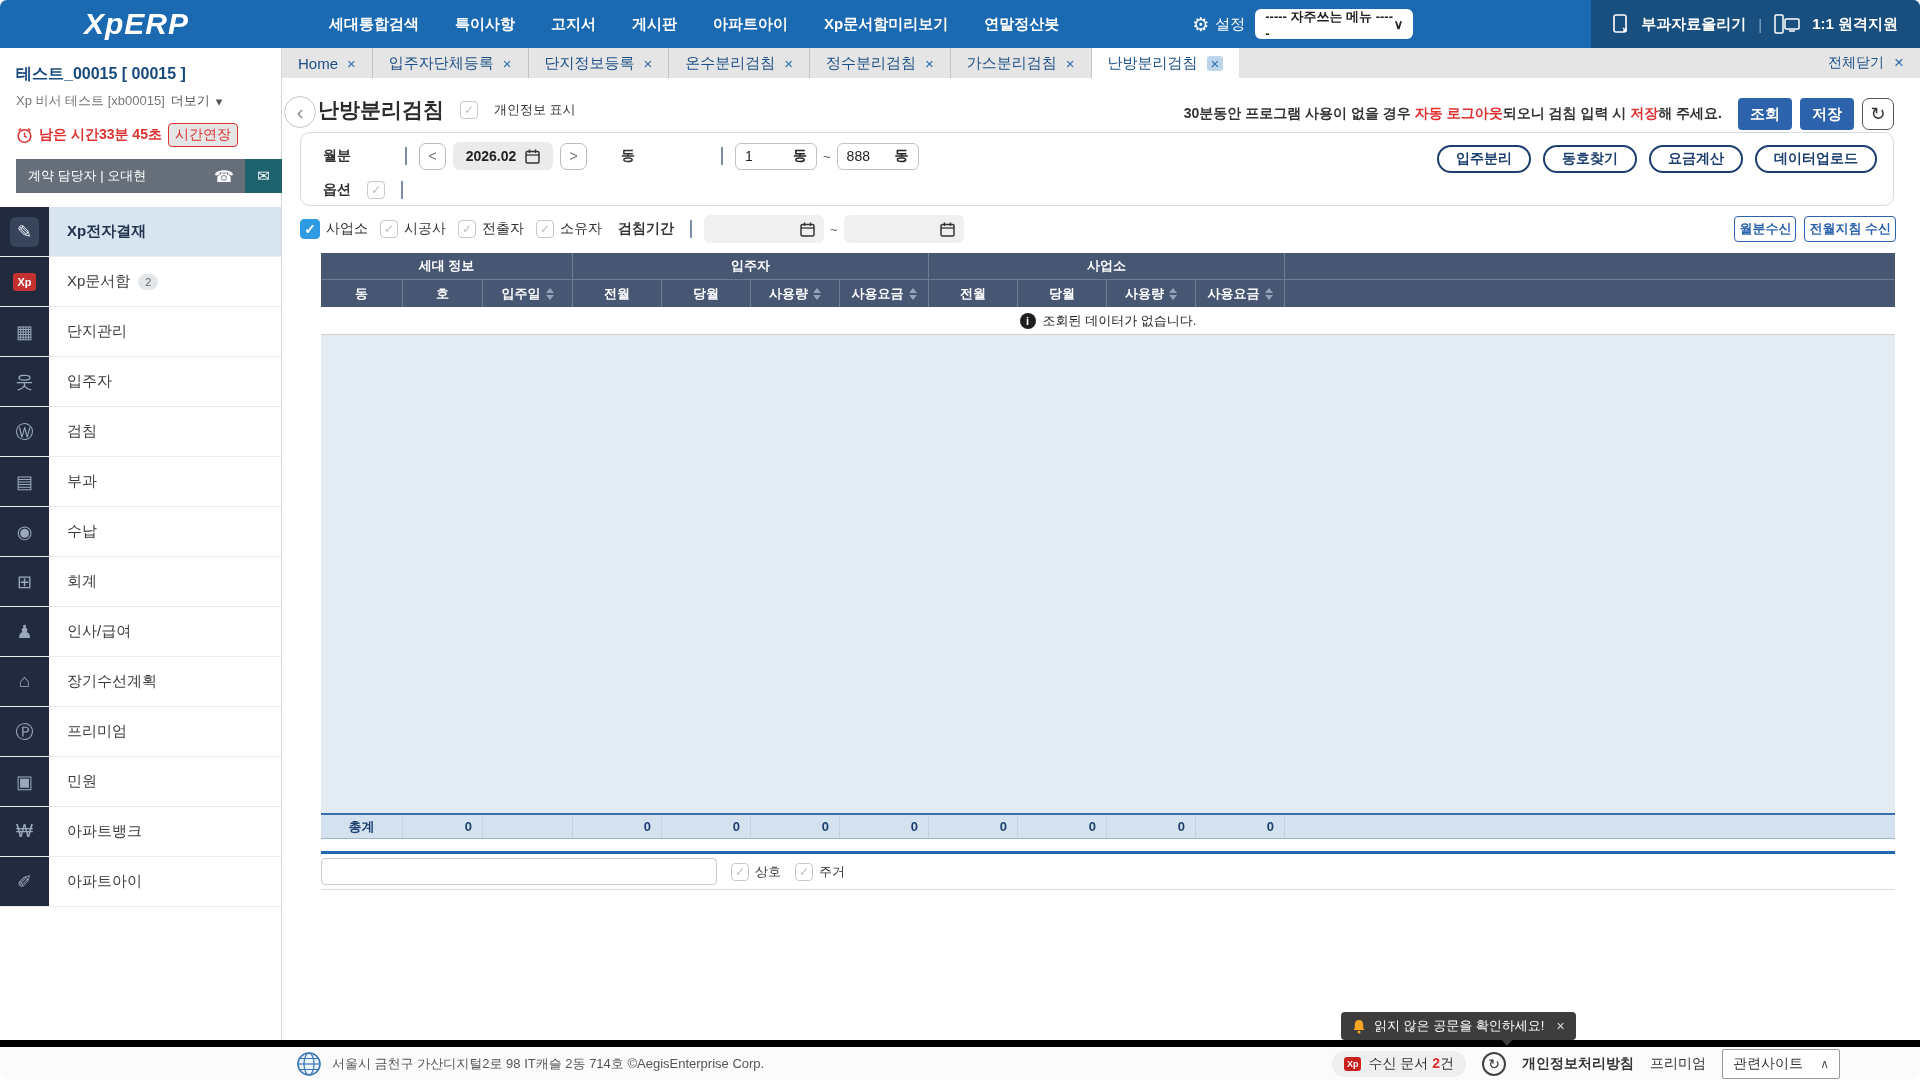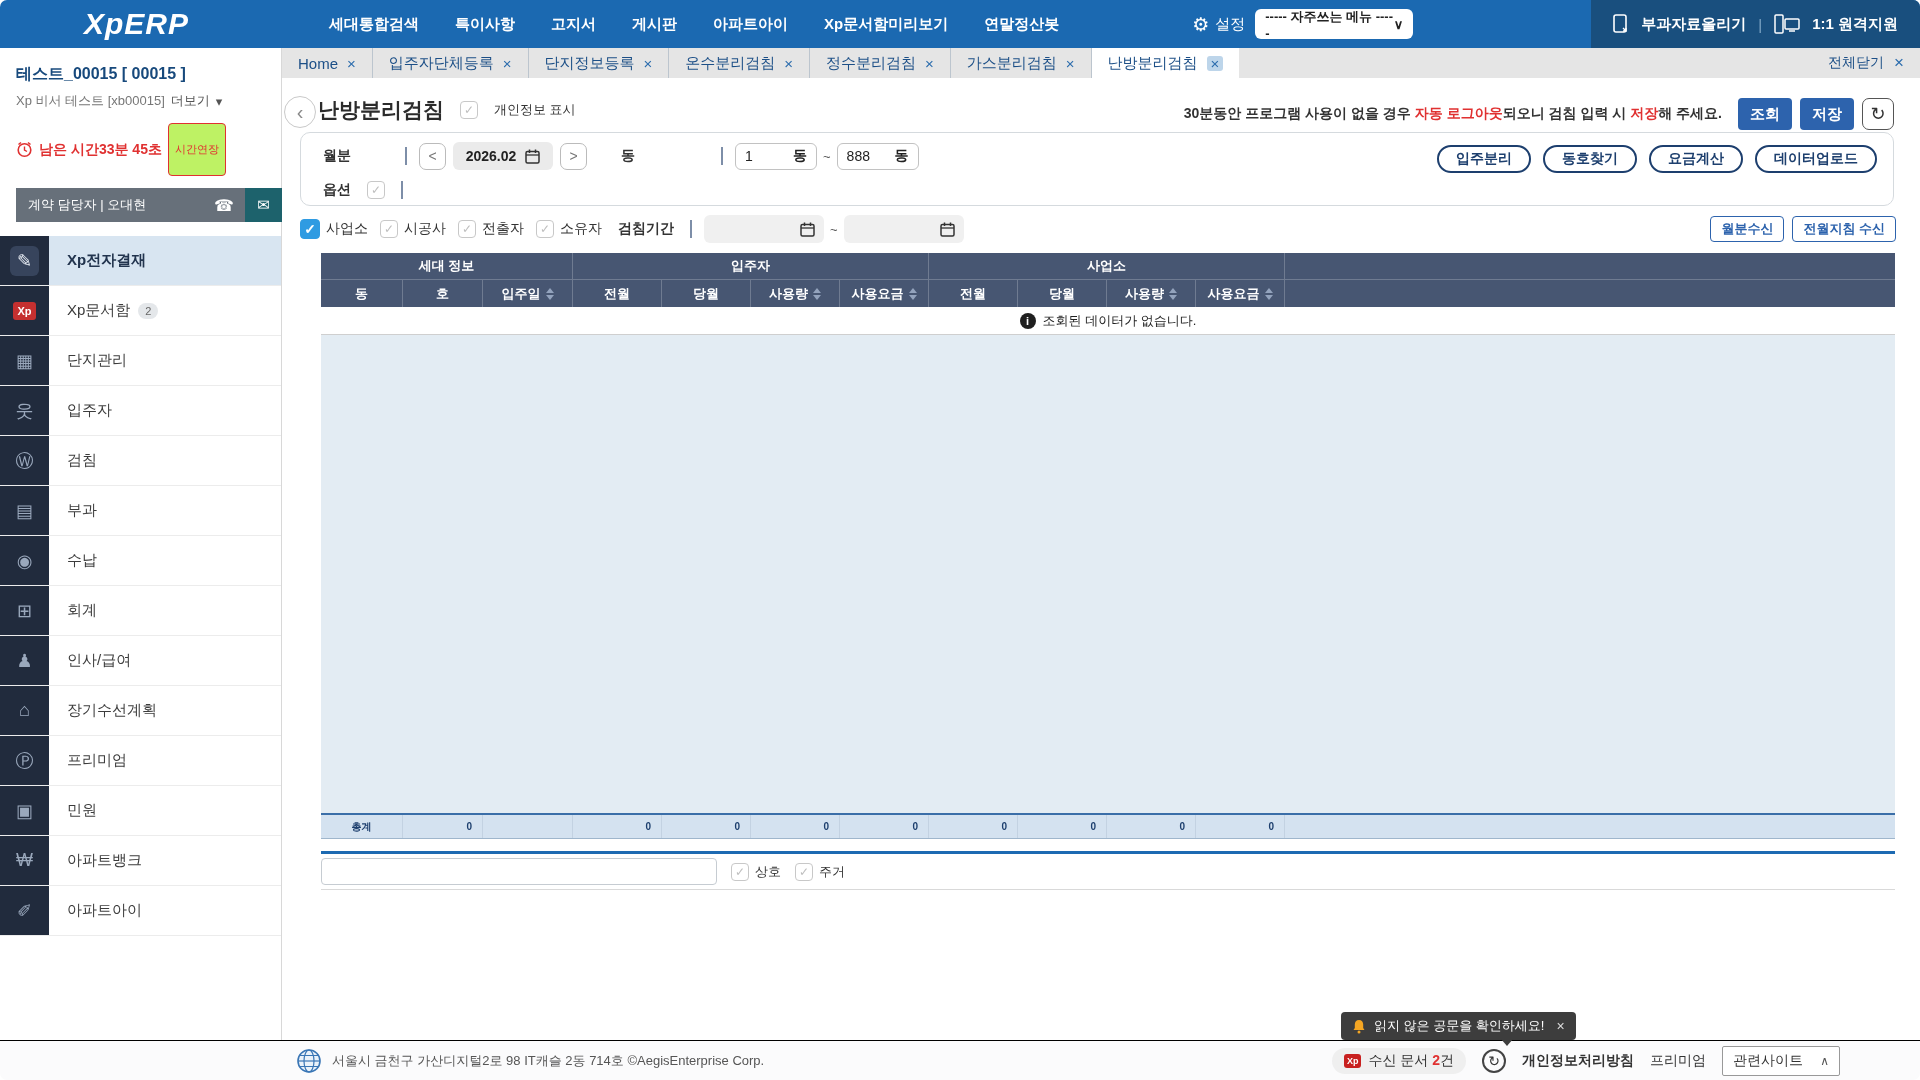--- a/index.html
+++ b/index.html
@@ -32,21 +32,21 @@
   .close-all .ca-x { font-size:17px; color:#2b6cad; }
 
   
   .sidebar { position:absolute; left:0; top:48px; width:282px; bottom:0; background:#fff; border-right:1px solid #d8d8d8; }
   .sb-head { padding:16px 16px 0 16px; }
   .org-title { color:#17497c; font-weight:bold; font-size:16px; }
   .org-sub { margin-top:7px; color:#777; font-size:13px; display:flex; align-items:center; gap:6px; }
   .more-link { color:#555; cursor:pointer; }
   .timer-row { display:flex; align-items:center; gap:6px; margin:13px 16px 0 16px; }
   .timer-text { color:#e03131; font-size:14px; font-weight:bold; }
-  .extend-btn { border:1px solid #e03131; color:#e03131; background:#bef264; font-size:11px; border-radius:4px; padding:18px 6px; cursor:pointer; }
+  .extend-btn { border:1px solid #e03131; color:#e03131; background:#e5e5e5; font-size:14px; border-radius:4px; padding:2px 6px; cursor:pointer; }
   .contact-bar { position:relative; margin:12px 0 0 16px; width:266px; height:34px; background:#67707a; display:flex; align-items:center; color:#fff; font-size:13px; padding-left:12px; }
   .contact-bar .phone-btn { position:absolute; right:40px; top:0; width:36px; height:34px; display:flex; align-items:center; justify-content:center; font-size:16px; cursor:pointer; }
   .contact-bar .mail-btn { position:absolute; right:0; top:0; width:37px; height:34px; background:#1d626c; display:flex; align-items:center; justify-content:center; font-size:15px; cursor:pointer; }
   .menu { margin-top:14px; }
   .menu-item { display:flex; height:50px; align-items:stretch; border-bottom:1px solid #ececec; cursor:pointer; }
   .mi-icon { width:49px; background:#212b3d; color:#9aa8bc; display:flex; align-items:center; justify-content:center; font-size:18px; }
   .mi-label { flex:1; display:flex; align-items:center; padding-left:18px; font-size:15px; color:#3c3c3c; background:#fff; }
   .menu-item.selected .mi-label { background:#d8e5f1; font-weight:bold; color:#22344e; }
   .menu-item.selected .mi-icon .g { background:#37445c; border-radius:6px; padding:4px 7px; color:#e8edf4; }
   .mi-icon.red .g { background:#c53030; color:#fff; border-radius:3px; font-size:11px; font-weight:bold; padding:3px 4px; }
@@ -82,51 +82,51 @@
   .opt-label { width:44px; }
   .form-actions { position:absolute; top:12px; right:16px; display:flex; gap:12px; }
   .btn-outline-navy { height:28px; padding:0 17px; background:#fff; border:2px solid #1d3f6e; border-radius:14px; color:#1d3f6e; font-size:14px; font-weight:bold; cursor:pointer; font-family:inherit; }
 
   .filter-row { position:absolute; left:18px; top:134px; right:24px; height:34px; display:flex; align-items:center; }
   .filter-row .cb { margin-right:6px; }
   .filter-row .cb-label { font-size:14px; margin-right:12px; }
   .period-label { font-size:14px; font-weight:bold; color:#333; margin:0 4px 0 4px; }
   .date-box { width:120px; height:28px; background:#f0f0f0; border-radius:6px; display:flex; align-items:center; justify-content:flex-end; padding:0 9px; cursor:pointer; }
   .receive-btns { margin-left:auto; display:flex; gap:8px; }
-  .btn-outline-blue { height:26px; padding:0 10px; background:#fff; border:1px solid #2d63ad; border-radius:4px; color:#2d63ad; font-size:13px; font-weight:bold; cursor:pointer; font-family:inherit; }
+  .btn-outline-blue { height:26px; padding:0 4px; background:#fff; border:1px solid #2d63ad; border-radius:4px; color:#2d63ad; font-size:13px; font-weight:bold; cursor:pointer; font-family:inherit; }
 
   
   .tbl { position:absolute; left:39px; top:175px; width:1574px; }
   .hg-row, .hc-row { display:flex; height:27px; background:#475672; color:#fff; font-size:13px; font-weight:bold; }
   .hg-row > div, .hc-row > div { display:flex; align-items:center; justify-content:center; border-right:1px solid rgba(255,255,255,0.22); gap:5px; }
   .hg-row { border-bottom:1px solid rgba(255,255,255,0.22); }
   .gw1 { width:252px; } .gw2 { width:356px; } .gw3 { width:356px; }
   .c1 { width:82px; } .c2 { width:80px; } .c3 { width:90px; } .cn { width:89px; }
   .cfill { flex:1; border-right:none !important; }
   .sort-icon { display:inline-flex; flex-direction:column; gap:2px; }
   .sort-icon i { display:block; width:0; height:0; border-left:4px solid transparent; border-right:4px solid transparent; }
   .sort-icon .up { border-bottom:5px solid #93a3bd; }
   .sort-icon .dn { border-top:5px solid #93a3bd; }
   .nodata-row { height:28px; background:#fff; border-bottom:1px solid #cfcfcf; display:flex; align-items:center; justify-content:center; gap:7px; }
   .info-i { width:16px; height:16px; border-radius:50%; background:#1f1f1f; color:#fff; font-size:11px; font-weight:bold; display:flex; align-items:center; justify-content:center; font-style:normal; }
   .nodata-text { font-size:13px; color:#222; }
   .tbl-body { height:478px; background:#e3ecf3; }
-  .total-row { display:flex; height:26px; background:#d4e2f0; border-top:2px solid #3a6ea8; border-bottom:1px solid #9fb6cc; font-size:10px; font-weight:bold; color:#1d3f6e; }
+  .total-row { display:flex; height:26px; background:#d4e2f0; border-top:2px solid #3a6ea8; border-bottom:1px solid #9fb6cc; font-size:13px; font-weight:bold; color:#1d3f6e; }
   .total-row > div { display:flex; align-items:center; border-right:1px solid #c3d2e2; }
   .total-row .lab { justify-content:center; }
   .total-row .num { justify-content:flex-end; padding-right:10px; }
 
   .bottom-strip { position:absolute; left:39px; top:773px; width:1574px; }
   .blue-line { height:3px; background:#1d6ab2; }
   .bottom-row { height:36px; background:#fff; border-bottom:1px solid #d9d9d9; display:flex; align-items:center; }
   .b-input { width:396px; height:27px; border:1px solid #c6ccd2; border-radius:4px; margin-left:0; font-family:inherit; font-size:13px; padding:0 8px; color:#333; }
   .bottom-row .cb { margin-left:14px; margin-right:6px; }
 
   
-  .footer { position:absolute; left:0; right:0; bottom:0; height:40px; background:#fbfbfc; border-top:1px solid #000000; display:flex; align-items:center; }
+  .footer { position:absolute; left:0; right:0; bottom:0; height:40px; background:#fbfbfc; border-top:7px solid #000000; display:flex; align-items:center; }
   .addr-wrap { display:flex; align-items:center; gap:10px; margin-left:296px; }
   .addr { font-size:13px; color:#555; }
   .foot-right { margin-left:auto; display:flex; align-items:center; gap:16px; margin-right:80px; }
   .docs-pill { display:flex; align-items:center; gap:7px; background:#efefef; border-radius:15px; padding:4px 12px; cursor:pointer; }
   .red-env { background:#c8201f; color:#fff; border-radius:3px; font-size:9px; font-weight:bold; padding:2px 3px; }
   .docs-text { font-size:14px; color:#333; }
   .docs-text .cnt { color:#e03131; font-weight:bold; }
   .refresh-circ { width:24px; height:24px; border:2px solid #444; border-radius:50%; display:flex; align-items:center; justify-content:center; font-size:14px; color:#333; cursor:pointer; }
   .foot-link { font-size:14px; color:#333; cursor:pointer; }
   .foot-link.bold { font-weight:bold; }

